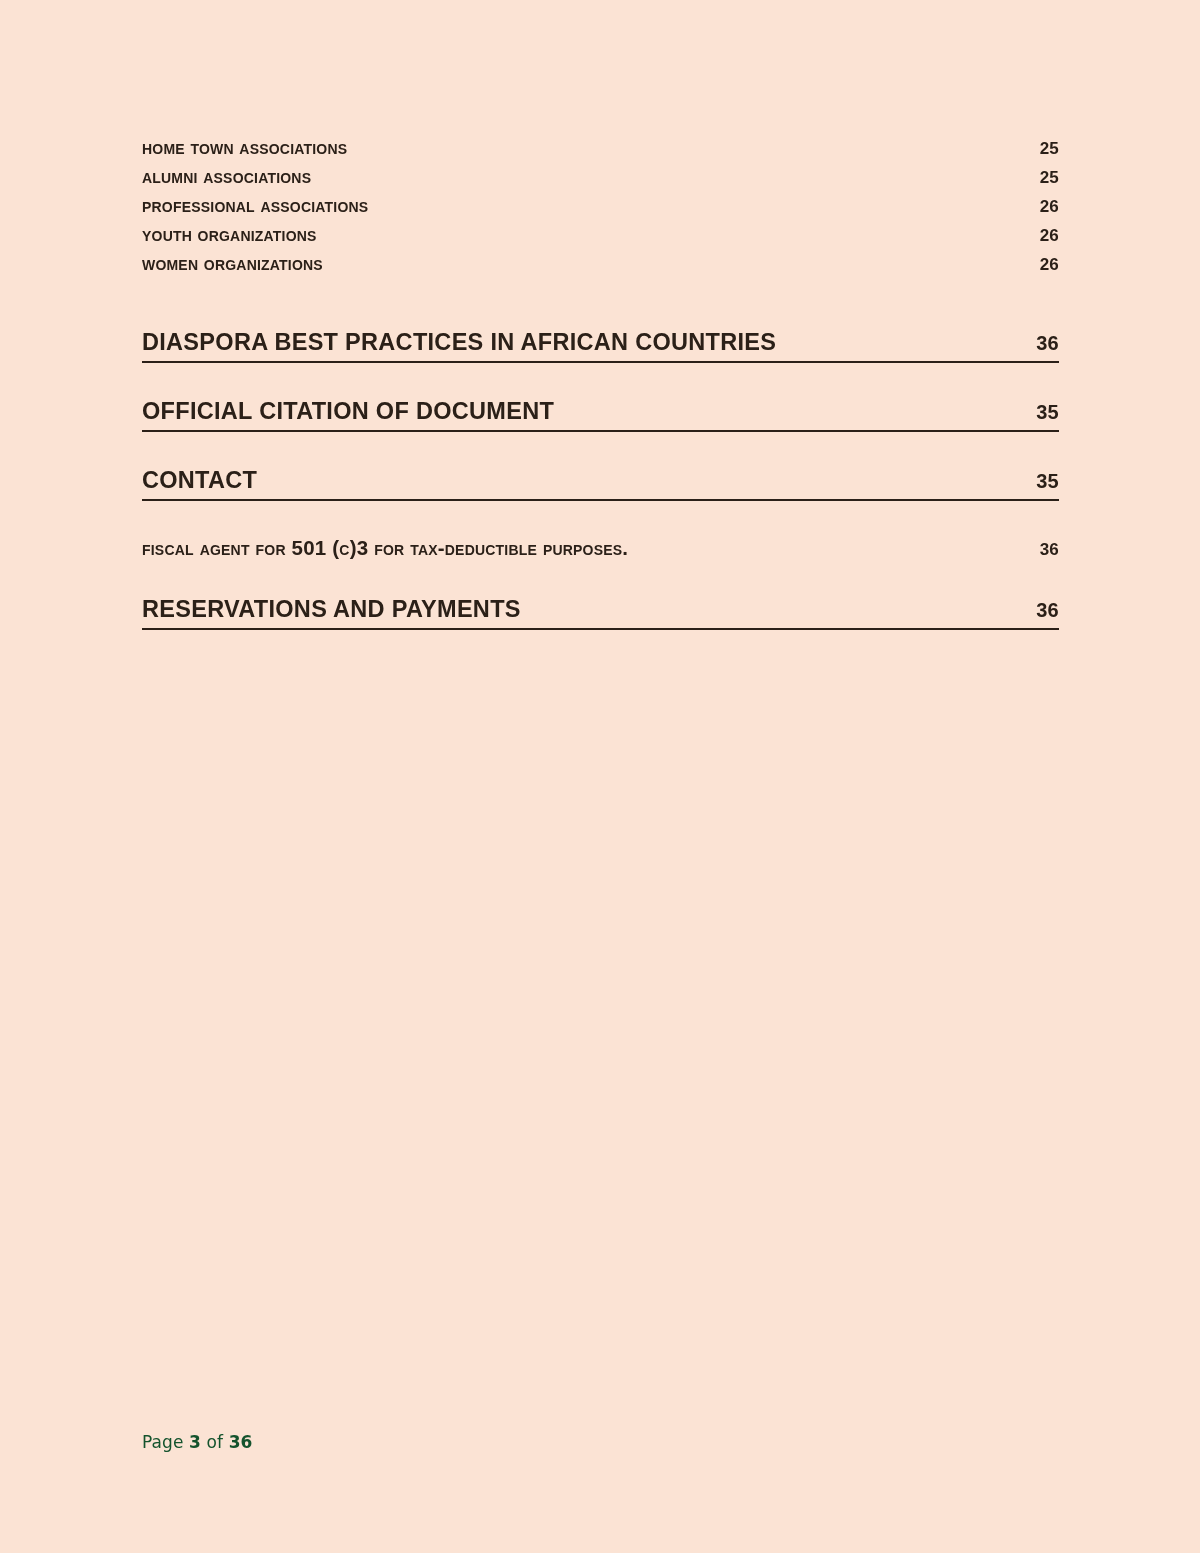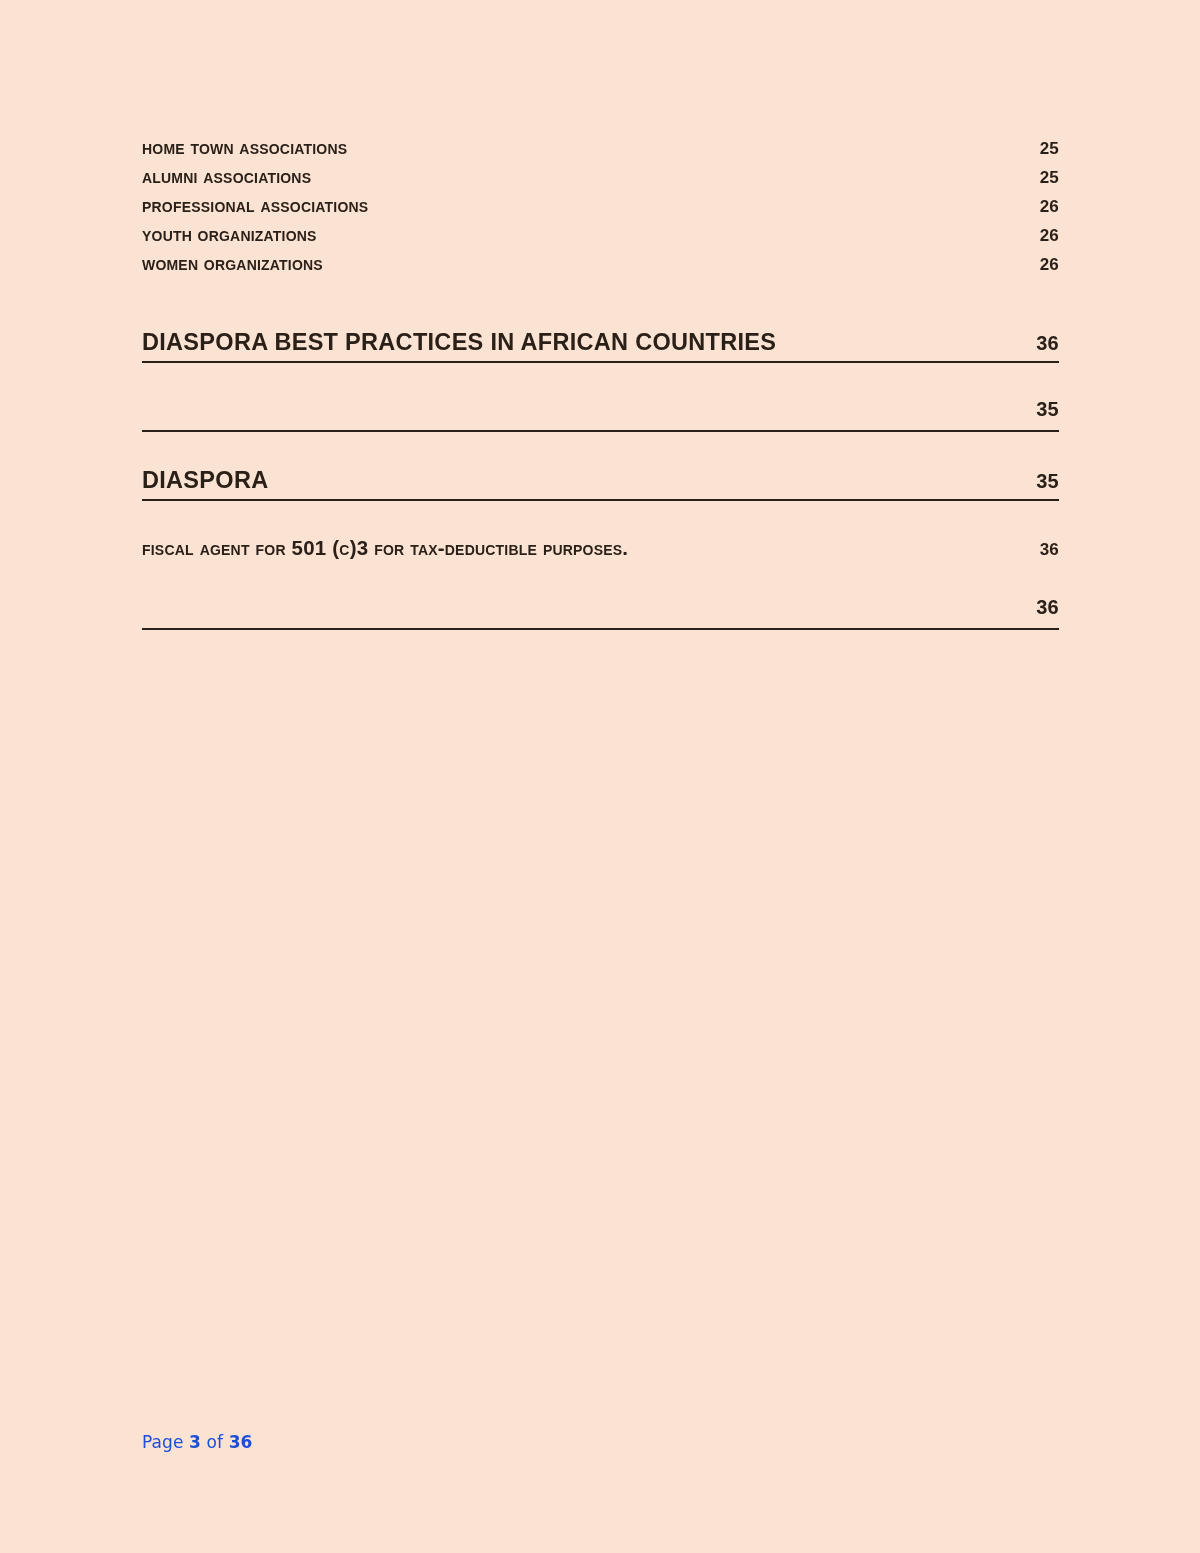--- a/index.html
+++ b/index.html
@@ -102,21 +102,21 @@
     font-size: 17px;
   }
 
   
   .footer {
     position: absolute;
     left: 142px;
     top: 1432px;
     font-family: "DejaVu Sans", sans-serif;
     font-size: 17px;
-    color: #1d4ed8;
+    color: #14532d;
     letter-spacing: 0.1px;
   }
   .footer .num {
     font-weight: bold;
   }
 </style>
 </head>
 <body>
 
 <div class="page">
@@ -157,43 +157,45 @@
 
     <div class="toc-entry entry-major">
       <span class="toc-title">DIASPORA BEST PRACTICES IN AFRICAN COUNTRIES</span>
       <span class="toc-filler"></span>
       <span class="toc-page">36</span>
     </div>
 
     <div class="gap-md"></div>
 
     <div class="toc-entry entry-major">
+      <span class="toc-title">OFFICIAL CITATION OF DOCUMENT</span>
       <span class="toc-filler"></span>
       <span class="toc-page">35</span>
     </div>
 
     <div class="gap-md"></div>
 
     <div class="toc-entry entry-major">
-      <span class="toc-title">DIASPORA</span>
+      <span class="toc-title">CONTACT</span>
       <span class="toc-filler"></span>
       <span class="toc-page">35</span>
     </div>
 
     <div class="gap-md"></div>
 
     <div class="toc-entry entry-fiscal">
       <span class="toc-title">Fiscal Agent for 501 (c)3 for tax-deductible purposes.</span>
       <span class="toc-filler"></span>
       <span class="toc-page">36</span>
     </div>
 
     <div class="gap-sm"></div>
 
     <div class="toc-entry entry-major">
+      <span class="toc-title">RESERVATIONS AND PAYMENTS</span>
       <span class="toc-filler"></span>
       <span class="toc-page">36</span>
     </div>
 
   </div>
 
   <div class="footer">
     <span>Page</span>
     <span class="num">3</span>
     <span>of</span>

